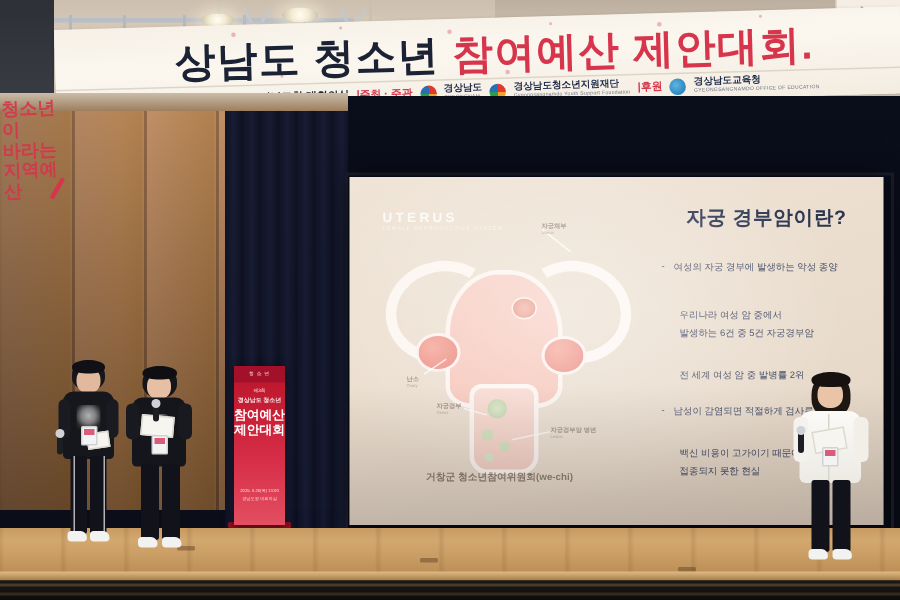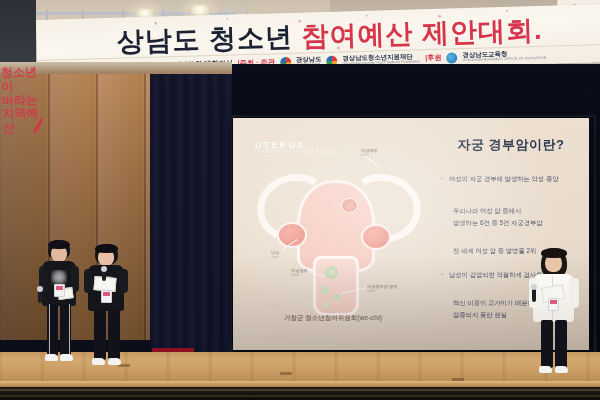--- a/index.html
+++ b/index.html
@@ -330,20 +330,33 @@
   <div style="position:absolute;left:2px;top:66px;width:44px;height:74px;transform:rotate(-2deg);">
     <div style="font-size:12px;font-weight:bold;color:#d6354c;line-height:1.15;opacity:.9;">
       <div>청소년이</div>
       <div>바라는</div>
       <div>지역예산</div>
     </div>
     <div style="position:absolute;left:34px;top:52px;width:3px;height:16px;background:#d6354c;transform:rotate(32deg);border-radius:2px;"></div>
   </div>
 
   <div class="ru-base"></div>
+  <div class="rollup">
+    <div class="top-strip">청 소 년</div>
+    <div class="ru-t1">제3회</div>
+    <div class="ru-t2">경상남도 청소년</div>
+    <div class="ru-t3">
+      <div>참여예산</div>
+      <div>제안대회</div>
+    </div>
+    <div class="ru-foot">
+      <div>2025. 6.26(목) 13:00</div>
+      <div>경남도청 대회의실</div>
+    </div>
+  </div>
 
   <div class="floor"></div>
   <div class="floor-vent" style="left:118px;top:364px"></div>
   <div class="floor-vent" style="left:280px;top:372px"></div>
   <div class="floor-vent" style="left:452px;top:378px"></div>
   <div class="floor-edge"></div>
   <div class="pit"></div>
   <div class="pit-rail"></div>
   <div class="pit-rail2"></div>
 

